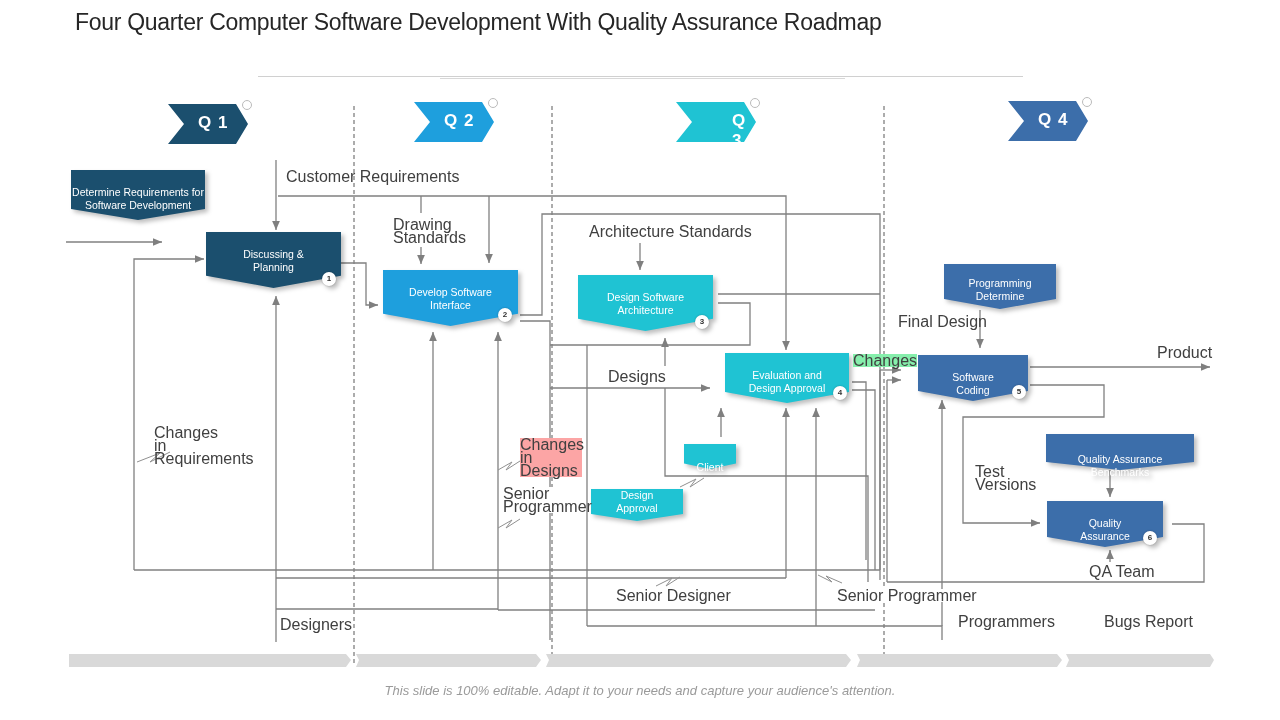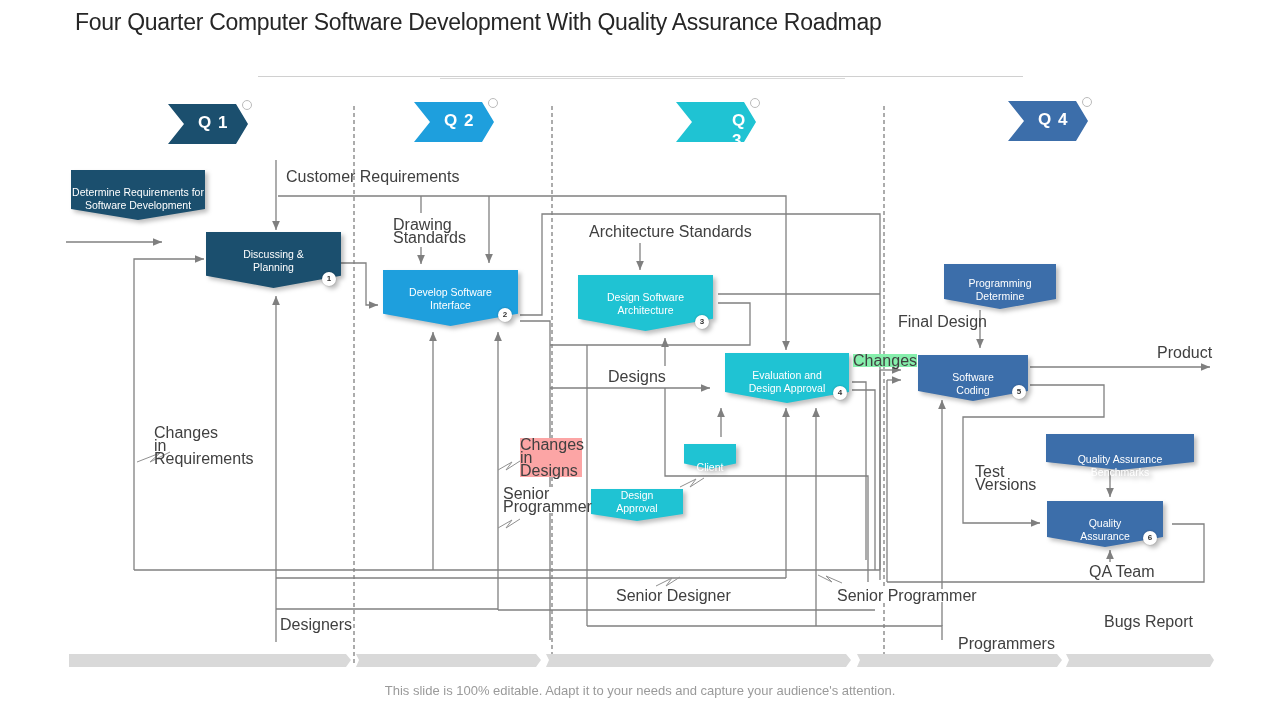--- a/index.html
+++ b/index.html
@@ -7,21 +7,21 @@
   .title{position:absolute;left:75px;top:5px;font-size:23px;line-height:35px;color:#262626;letter-spacing:-0.3px;}
   .title-rule{position:absolute;left:258px;top:76px;width:765px;height:1px;background:#d0d0d0;}
   .title-rule2{position:absolute;left:440px;top:78px;width:405px;height:1px;background:#d8d8d8;}
   svg.lines{position:absolute;left:0;top:0;}
   .qtag{position:absolute;width:80px;height:40px;}
   .qtag .lbl{position:absolute;left:22px;top:9px;font-size:17px;font-weight:bold;color:#fff;letter-spacing:1px;}
   .qtag .circ{position:absolute;right:-4px;top:-4px;width:8px;height:8px;border:1px solid #bbb;border-radius:50%;background:#fff;}
   .box{position:absolute;color:#fff;font-size:10.5px;line-height:13px;text-align:center;display:flex;align-items:flex-start;justify-content:center;box-sizing:border-box;padding-top:16px;filter:drop-shadow(3px 3px 2px rgba(0,0,0,0.25));}
   .badge{position:absolute;width:14px;height:14px;border-radius:50%;background:#fff;color:#333;font-size:8px;font-weight:bold;text-align:center;line-height:14px;box-shadow:0 0 2px rgba(0,0,0,0.3);}
   .lab{position:absolute;font-size:16px;line-height:13px;color:#404040;}
-  .footer{position:absolute;left:0;width:1280px;top:683px;text-align:center;font-size:13px;color:#9a9a9a;}
+  .footer{position:absolute;left:0;width:1280px;top:683px;text-align:center;font-size:13px;color:#9a9a9a;font-style:italic;}
 </style>
 </head>
 <body>
 
 <div class="title">Four Quarter Computer Software Development With Quality Assurance Roadmap</div>
 <div class="title-rule"></div>
 <div class="title-rule2"></div>
 
 <svg class="lines" width="1280" height="720">
   <defs>
@@ -201,21 +201,21 @@
 <div class="lab" style="left:503px;top:487px;width:70px;background:#fff;">Senior Programmer</div>
 <div class="lab" style="left:608px;top:370px;">Designs</div>
 <div class="lab" style="left:853px;top:354px;background:#86efac;">Changes</div>
 <div class="lab" style="left:898px;top:315px;">Final Design</div>
 <div class="lab" style="left:1157px;top:346px;">Product</div>
 <div class="lab" style="left:975px;top:465px;width:50px;">Test Versions</div>
 <div class="lab" style="left:1089px;top:565px;">QA Team</div>
 <div class="lab" style="left:280px;top:589px;margin-top:29px;">Designers</div>
 <div class="lab" style="left:580px;top:589px;margin-left:36px;">Senior Designer</div>
 <div class="lab" style="left:837px;top:589px;background:#fff;">Senior Programmer</div>
-<div class="lab" style="left:958px;top:637px;">Programmers</div>
+<div class="lab" style="left:958px;top:615px;">Programmers</div>
 <div class="lab" style="left:1104px;top:615px;">Bugs Report</div>
 
 <svg class="lines" width="1280" height="720" style="pointer-events:none;">
   <g fill="#d9d9d9">
     <polygon points="69,654 346,654 351,660 346,667 69,667"></polygon>
     <polygon points="356,654 536,654 541,660 536,667 356,667 359,660"></polygon>
     <polygon points="546,654 846,654 851,660 846,667 546,667 549,660"></polygon>
     <polygon points="857,654 1057,654 1062,660 1057,667 857,667 860,660"></polygon>
     <polygon points="1066,654 1210,654 1214,660 1210,667 1066,667 1069,660"></polygon>
   </g>

